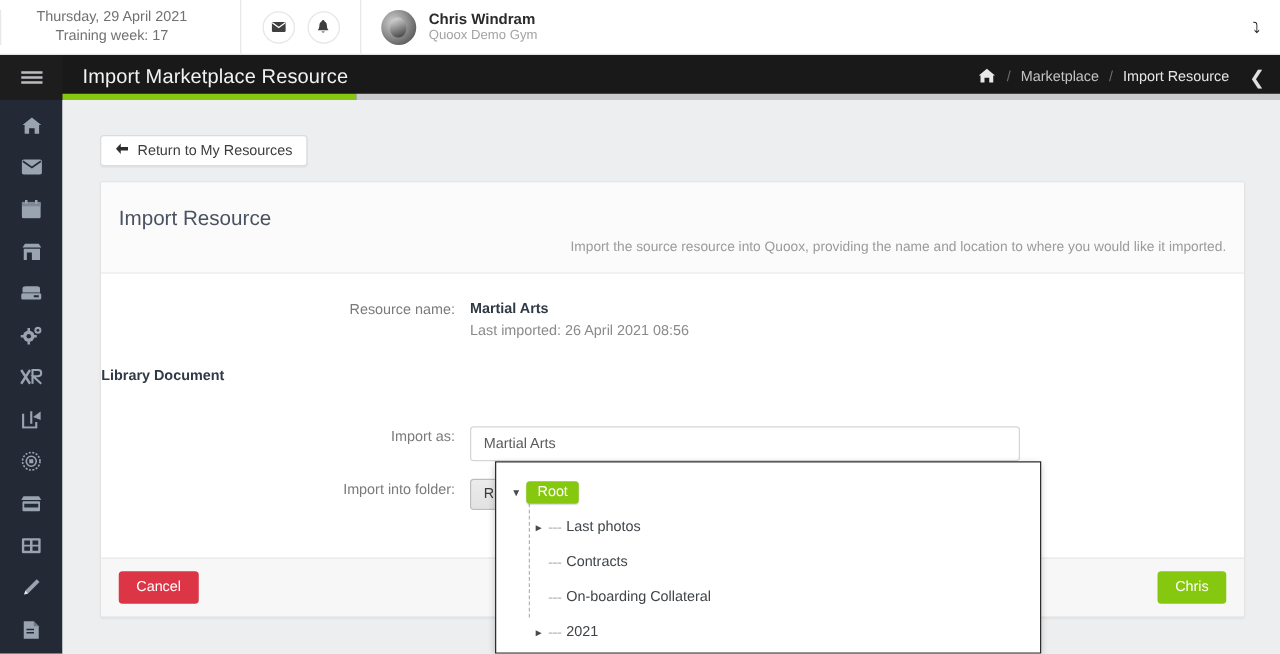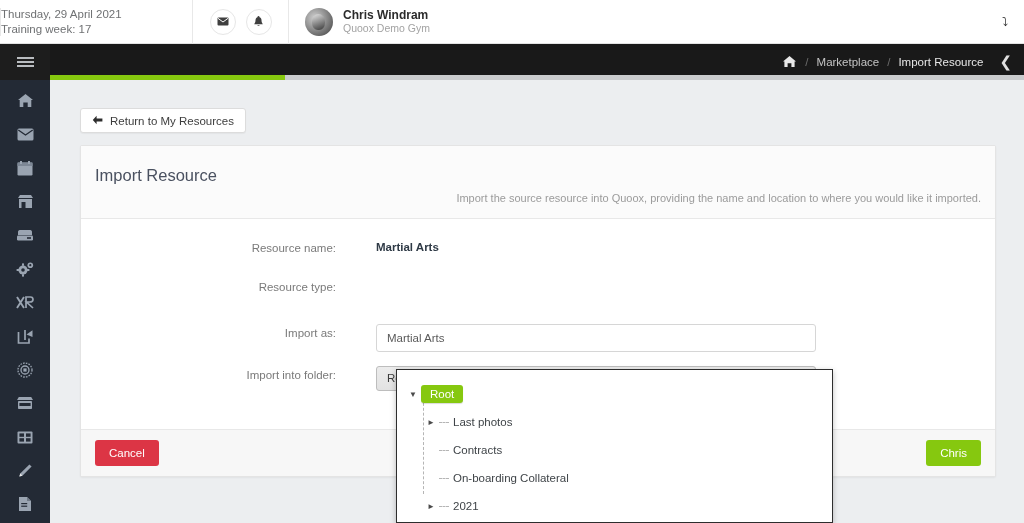--- a/index.html
+++ b/index.html
@@ -16,21 +16,21 @@
     position: absolute; left: 0; top: 0; width: 1024px; height: 44px;
     background: #ffffff; display: flex; align-items: center;
     border-bottom: 1px solid #e2e2e2;
   }
   .brand { display: flex; align-items: center; padding-left: 8px; width: 574px; height: 44px; }
   .logo-svg { display:block; }
   .powered { margin-left: 14px; font-size: 11.5px; color: #9b9b9b; letter-spacing: .2px; }
 
   .datecell {
     width: 192px; height: 28px; border-left: 1px solid #e8e8e8;
-    display: flex; flex-direction: column; align-items: flex-start; justify-content: center;
+    display: flex; flex-direction: column; align-items: center; justify-content: center;
     padding-right: 14px;
   }
   .datecell .d1 { font-size: 11.5px; color: #6f7173; line-height: 15px; }
   .datecell .d2 { font-size: 11.5px; color: #6f7173; line-height: 15px; }
 
   .iconcell {
     width: 96px; height: 44px; border-left: 1px solid #e8e8e8;
     display: flex; align-items: center; justify-content: center; gap: 10px;
   }
   .circbtn {
@@ -110,21 +110,21 @@
     position: absolute; left: 30px; top: 65px; width: 916px;
     background: #fbfbfb; border: 1px solid #e4e4e4; border-radius: 2px;
     box-shadow: 0 1px 2px rgba(0,0,0,.05);
   }
   .card-head { padding: 20px 14px 14px 14px; border-bottom: 1px solid #e8e8e8; background:#fbfbfb; }
   .card-title { font-size: 16.5px; color: #4a5160; font-weight: normal; }
   .card-sub { margin-top: 7px; font-size: 11px; color: #9b9b9b; text-align: right; }
 
   .card-body { background: #fff; padding: 20px 0 24px 0; min-height: 158px; }
   .frow { display: flex; align-items: flex-start; margin-bottom: 14px; }
-  .flabel { width: 295px; text-align: right; padding-right: 40px; font-size: 11.5px; color: #7a7a7a; padding-top: 3px; }
+  .flabel { width: 295px; text-align: right; padding-right: 12px; font-size: 11.5px; color: #7a7a7a; padding-top: 3px; }
   .fvalue { flex: 1; padding-right: 70px; }
   .fstrong { font-size: 11.5px; color: #2f3a46; font-weight: bold; line-height: 17px; }
   .fmeta { font-size: 11.5px; color: #8a8a8a; margin-top: 3px; }
 
   .textinput {
     width: 440px; height: 28px; border: 1px solid #d6d6d6; border-radius: 3px;
     background: #fff; font-size: 11.5px; color: #5a5a5a; padding: 0 10px; line-height: 26px;
   }
   .selectbox {
     position: relative; width: 440px; height: 25px; border: 1px solid #bdbdbd; border-radius: 3px;
@@ -199,20 +199,21 @@
   </div>
 
   <div class="darkbar">
     <div class="hamburger">
       <div>
           <span></span>
           <span></span>
           <span></span>
         </div>
     </div>
+    <div class="pagetitle">Import Marketplace Resource</div>
     <div class="crumbs">
       <span>
         <svg width="15" height="13" viewBox="0 0 15 13">
             <path d="M7.5 1 L14 6.4 L12.6 6.4 L12.6 12 L9.4 12 L9.4 8.2 L5.6 8.2 L5.6 12 L2.4 12 L2.4 6.4 L1 6.4 Z" fill="#e8e8e8"></path>
           </svg>
       </span>
       <span class="sep">/</span>
       <span>Marketplace</span>
       <span class="sep">/</span>
       <span class="cur">Import Resource</span>
@@ -361,25 +362,28 @@
         <div class="card-title">Import Resource</div>
         <div class="card-sub">Import the source resource into Quoox, providing the name and location to where you would like it imported.</div>
       </div>
 
       <div class="card-body">
 
         <div class="frow">
           <div class="flabel">Resource name:</div>
           <div class="fvalue">
             <div class="fstrong">Martial Arts</div>
+            <div class="fmeta">Last imported: 26 April 2021 08:56</div>
           </div>
         </div>
 
         <div class="frow" style="margin-top:22px;">
-          <div class="flabel">Resource type:</div>
+          <div class="fvalue">
+            <div class="fstrong">Library Document</div>
+          </div>
         </div>
 
         <div class="frow" style="margin-top:31px;">
           <div class="flabel">Import as:</div>
           <div class="fvalue">
             <div class="textinput">Martial Arts</div>
           </div>
         </div>
 
         <div class="frow" style="margin-top:6px;">

